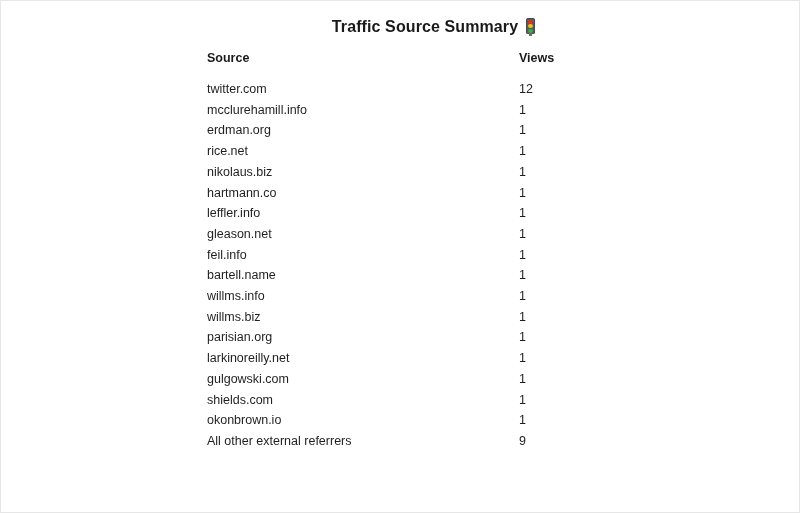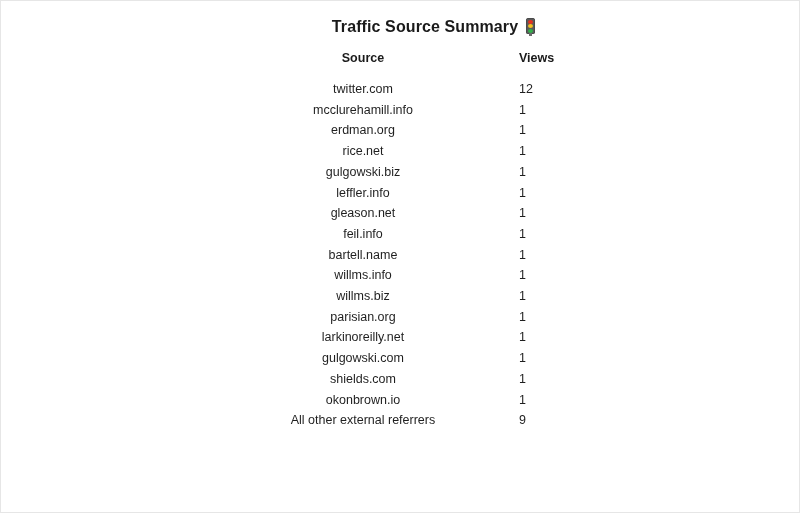--- a/index.html
+++ b/index.html
@@ -98,21 +98,21 @@
   }
   table.summary td {
     font-size: 12.5px;
     font-weight: normal;
     color: #1f1f1f;
     padding: 0;
     height: 20.7px;
     line-height: 20.7px;
     white-space: nowrap;
   }
-  .col-source { text-align: center; }
+  .col-source { text-align: left; }
   .col-views  { text-align: left; }
 </style>
 </head>
 <body>
 
 <div class="page">
 
   <div class="report-title">
     <span class="title-text">Traffic Source Summary</span><span class="title-emoji">
       <span class="tl-body"></span>
@@ -142,21 +142,25 @@
           </tr>
           <tr>
             <td class="col-source">erdman.org</td>
             <td class="col-views">1</td>
           </tr>
           <tr>
             <td class="col-source">rice.net</td>
             <td class="col-views">1</td>
           </tr>
           <tr>
-            <td class="col-source">gulgowski.biz</td>
+            <td class="col-source">nikolaus.biz</td>
+            <td class="col-views">1</td>
+          </tr>
+          <tr>
+            <td class="col-source">hartmann.co</td>
             <td class="col-views">1</td>
           </tr>
           <tr>
             <td class="col-source">leffler.info</td>
             <td class="col-views">1</td>
           </tr>
           <tr>
             <td class="col-source">gleason.net</td>
             <td class="col-views">1</td>
           </tr>

